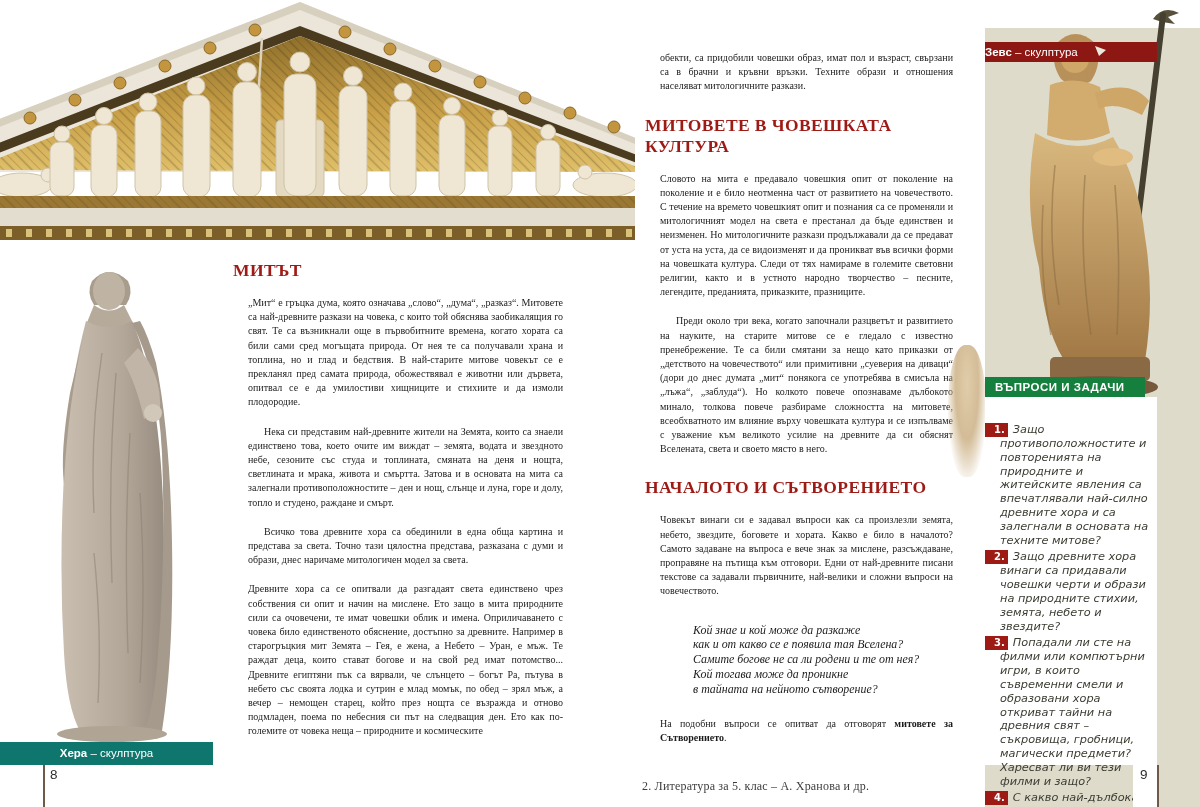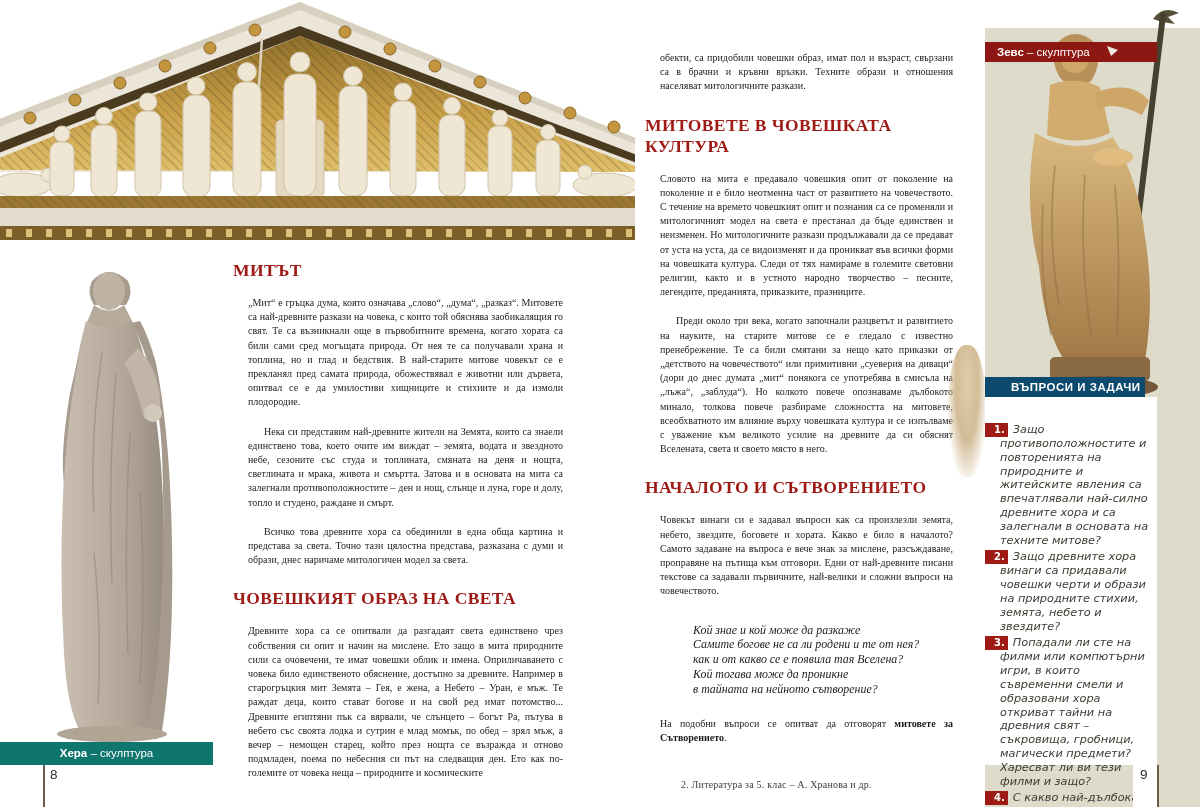--- a/index.html
+++ b/index.html
@@ -26,42 +26,42 @@
   .fragment{position:absolute;left:948px;top:345px;width:38px;height:132px;z-index:2;
             background:radial-gradient(ellipse at 50% 30%,#dcc49c 0%,#cbb084 42%,rgba(220,196,156,0) 78%);
             border-radius:45%;opacity:.85;}
   
   .caption-hera{position:absolute;left:0;top:742px;width:213px;height:23px;background:#0f766e;
                 color:#fff;font-family:"Liberation Sans",sans-serif;font-size:11.5px;line-height:23px;
                 text-align:center;}
   .sidebar{position:absolute;left:985px;top:28px;width:215px;height:779px;background:#dedbcb;z-index:1;}
   .caption-zeus{position:absolute;left:985px;top:42px;width:172px;height:20px;background:#8c1713;
                 color:#fff;font-family:"Liberation Sans",sans-serif;font-size:11.5px;line-height:20px;
-                padding-left:12px;box-sizing:border-box;z-index:4;}
+                box-sizing:border-box;z-index:4;}
   .cursor-icon{display:inline-block;margin-left:14px;}
   .qa-panel{position:absolute;left:985px;top:397px;width:172px;height:368px;background:#ffffff;z-index:2;}
-  .qa-header{position:absolute;left:985px;top:377px;width:160px;height:20px;background:#0c4a6e;
+  .qa-header{position:absolute;left:985px;top:377px;width:160px;height:20px;background:#15803d;
              color:#fff;font-family:"Liberation Sans",sans-serif;font-weight:bold;font-size:11.5px;
-             line-height:20px;letter-spacing:.5px;padding-left:26px;box-sizing:border-box;z-index:4;}
+             line-height:20px;letter-spacing:.5px;padding-left:10px;box-sizing:border-box;z-index:4;}
   .questions{position:absolute;left:985px;top:423px;width:168px;z-index:3;
              font-family:"DejaVu Sans",sans-serif;font-style:italic;font-size:11.3px;
              line-height:13.8px;color:#3c3c33;}
   .q{margin-bottom:3px;padding-left:15px;text-indent:-15px;}
   .q .badge{display:inline-block;text-indent:0;background:#9e1a15;color:#fff;font-style:normal;
             font-weight:bold;font-family:"DejaVu Sans",sans-serif;font-size:10px;line-height:12px;
             padding:1px 3px 1px 9px;margin-right:5px;vertical-align:baseline;}
   
   .pn-line-left{position:absolute;left:43px;top:765px;width:2px;height:42px;background:#6e5a46;}
   .pn-left{position:absolute;left:50px;top:767px;font-family:"Liberation Sans",sans-serif;
            font-size:13.5px;color:#2e2e2e;}
   .pn-notch{position:absolute;left:1133px;top:765px;width:24px;height:42px;background:#fff;z-index:3;}
   .pn-right{position:absolute;left:1140px;top:767px;font-family:"Liberation Sans",sans-serif;
             font-size:13.5px;color:#2e2e2e;z-index:4;}
   .pn-line-right{position:absolute;left:1157px;top:765px;width:2px;height:42px;background:#6e5a46;z-index:4;}
-  .footer{position:absolute;left:681px;top:779px;font-size:10px;color:#3c3c3c;letter-spacing:.2px;}
+  .footer{position:absolute;left:642px;top:779px;font-size:12px;color:#3c3c3c;letter-spacing:.2px;}
 </style>
 </head>
 <body>
 
 <div class="spread">
 
   <svg class="pediment" viewBox="0 0 635 240" preserveAspectRatio="none">
     <defs>
       <linearGradient id="gold" x1="0" y1="0" x2="0" y2="1">
         <stop offset="0" stop-color="#8f6f2a"></stop>
@@ -191,35 +191,34 @@
 
   <div class="caption-hera">
     <span class="b">Хера</span><span> – скулптура</span>
   </div>
 
   <div class="col col-left">
     <h2 class="sec">МИТЪТ</h2>
     <p class="body">„Мит“ е гръцка дума, която означава „слово“, „дума“, „разказ“. Митовете са най-древните разкази на човека, с които той обяснява заобикалящия го свят. Те са възникнали още в първобитните времена, когато хората са били сами сред могъщата природа. От нея те са получавали храна и топлина, но и глад и бедствия. В най-старите митове човекът се е прекланял пред самата природа, обожествявал е животни или дървета, опитвал се е да умилостиви хищниците и стихиите и да измоли плодородие.</p>
     <p class="body ind">Нека си представим най-древните жители на Земята, които са знаели единствено това, което очите им виждат – земята, водата и звездното небе, сезоните със студа и топлината, смяната на деня и нощта, светлината и мрака, живота и смъртта. Затова и в основата на мита са залегнали противоположностите – ден и нощ, слънце и луна, горе и долу, топло и студено, раждане и смърт.</p>
     <p class="body ind">Всичко това древните хора са обединили в една обща картина и представа за света. Точно тази цялостна представа, разказана с думи и образи, днес наричаме митологичен модел за света.</p>
-    <h2 class="sec mt">ЧОВЕШКИЯТ ОБРАЗ НА СВЕТА</h2>
     <p class="body">Древните хора са се опитвали да разгадаят света единствено чрез собствения си опит и начин на мислене. Ето защо в мита природните сили са очовечени, те имат човешки облик и имена. Оприличаването с човека било единственото обяснение, достъпно за древните. Например в старогръцкия мит Земята – Гея, е жена, а Небето – Уран, е мъж. Те раждат деца, които стават богове и на свой ред имат потомство... Древните египтяни пък са вярвали, че слънцето – богът Ра, пътува в небето със своята лодка и сутрин е млад момък, по обед – зрял мъж, а вечер – немощен старец, който през нощта се възражда и отново подмладен, поема по небесния си път на следващия ден. Ето как по-големите от човека неща – природните и космическите</p>
   </div>
 
   <div class="col col-right">
     <p class="body">обекти, са придобили човешки образ, имат пол и възраст, свързани са в брачни и кръвни връзки. Техните образи и отношения населяват митологичните разкази.</p>
     <h2 class="sec mt narrow">МИТОВЕТЕ В ЧОВЕШКАТА КУЛТУРА</h2>
     <p class="body">Словото на мита е предавало човешкия опит от поколение на поколение и е било неотменна част от развитието на човечеството. С течение на времето човешкият опит и познания са се променяли и митологичният модел на света е престанал да бъде единствен и неизменен. Но митологичните разкази продължавали да се предават от уста на уста, да се видоизменят и да проникват във всички форми на човешката култура. Следи от тях намираме в големите световни религии, както и в устното народно творчество – песните, легендите, преданията, приказките, празниците.</p>
     <p class="body ind">Преди около три века, когато започнали разцветът и развитието на науките, на старите митове се е гледало с известно пренебрежение. Те са били смятани за нещо като приказки от „детството на човечеството“ или примитивни „суеверия на диваци“ (дори до днес думата „мит“ понякога се употребява в смисъла на „лъжа“, „заблуда“). Но колкото повече опознаваме дълбокото минало, толкова повече разбираме сложността на митовете, всеобхватното им влияние върху човешката култура и се изпълваме с уважение към великото усилие на древните да си обяснят Вселената, света и своето място в него.</p>
     <h2 class="sec mt">НАЧАЛОТО И СЪТВОРЕНИЕТО</h2>
     <p class="body">Човекът винаги си е задавал въпроси как са произлезли земята, небето, звездите, боговете и хората. Какво е било в началото? Самото задаване на въпроса е вече знак за мислене, разсъждаване, проправяне на пътища към отговори. Едни от най-древните писани текстове са задавали първичните, най-велики и сложни въпроси на човечеството.</p>
     <div class="verse">
       <p>Кой знае и кой може да разкаже</p>
+      <p>как и от какво се е появила тая Вселена?</p>
       <p>Самите богове не са ли родени и те от нея?</p>
-      <p>как и от какво се е появила тая Вселена?</p>
       <p>Кой тогава може да проникне</p>
       <p>в тайната на нейното сътворение?</p>
     </div>
     <p class="body closing"><span>На подобни въпроси се опитват да отговорят </span><span class="b">митовете за Сътворението</span><span>.</span></p>
   </div>
 
   <div class="sidebar"></div>
   <div class="fragment"></div>
 
   <svg class="zeus" viewBox="0 0 205 392">

